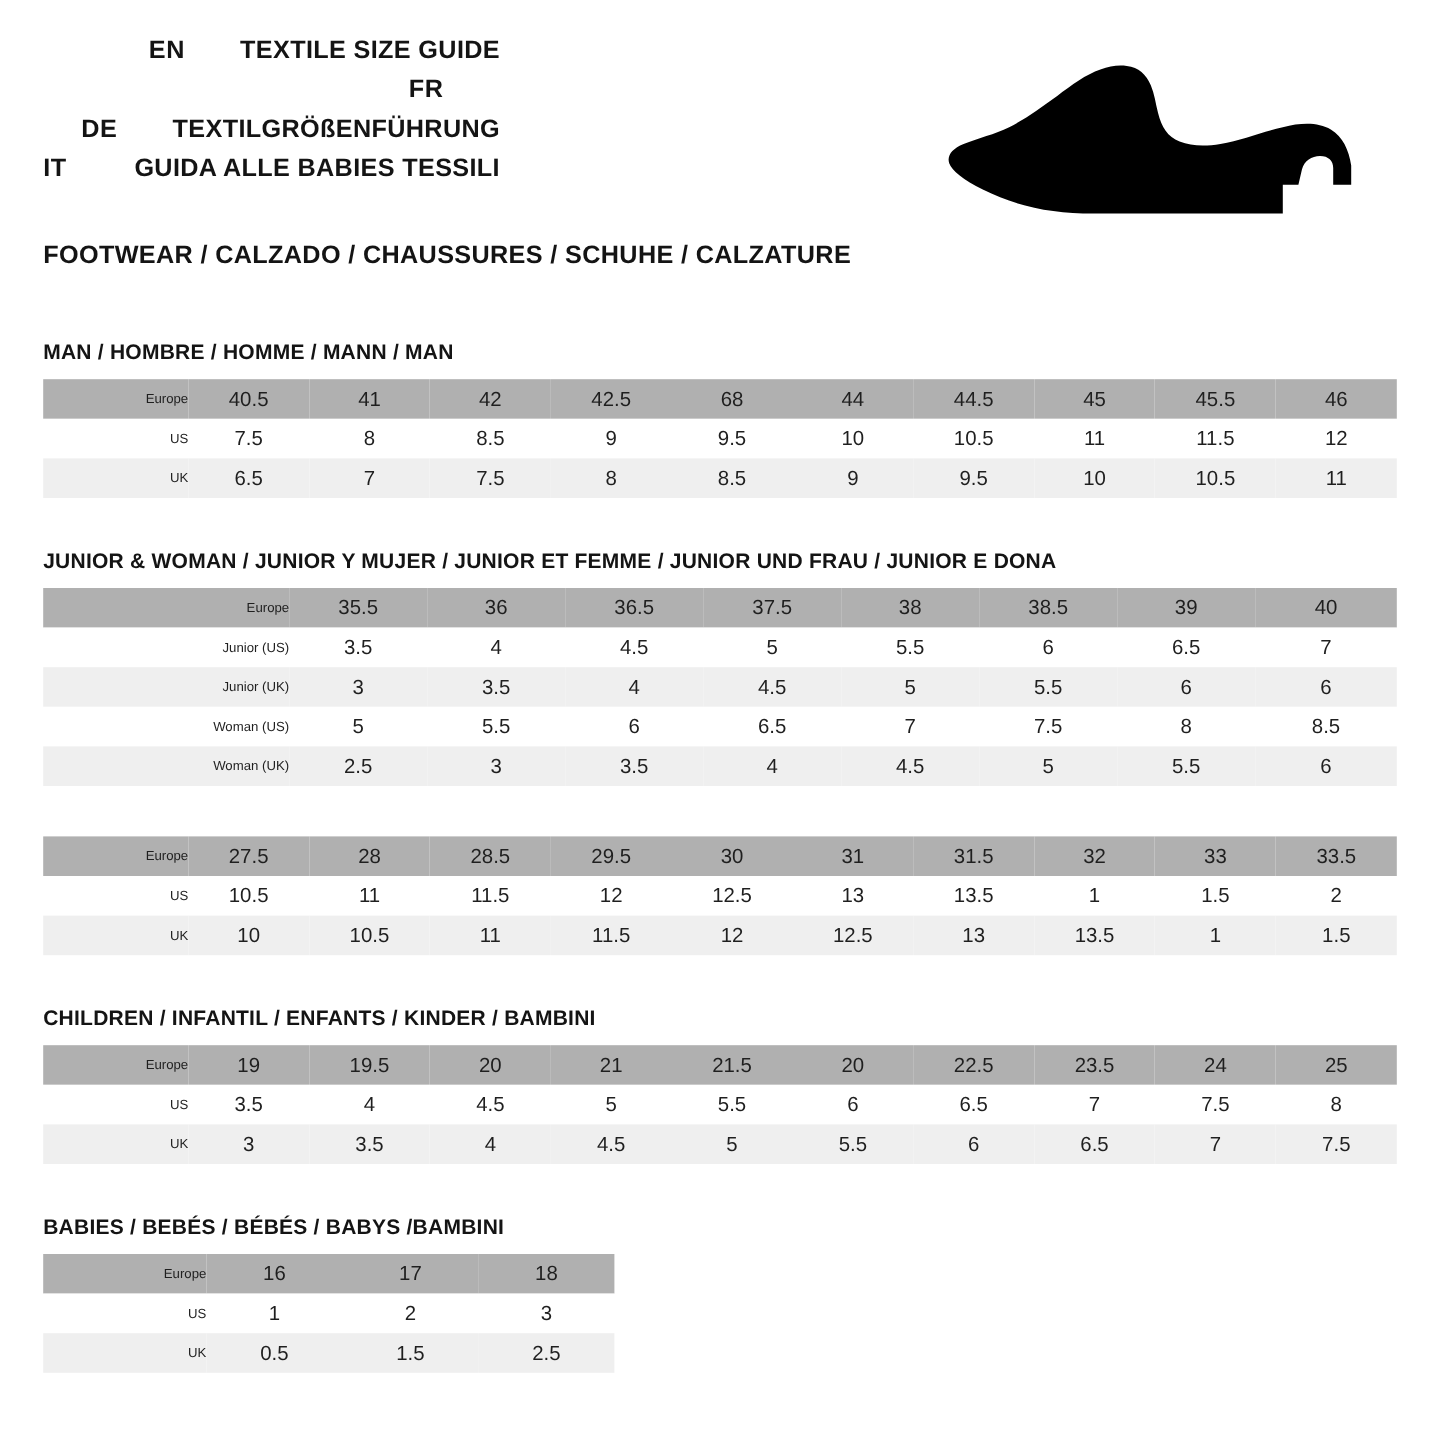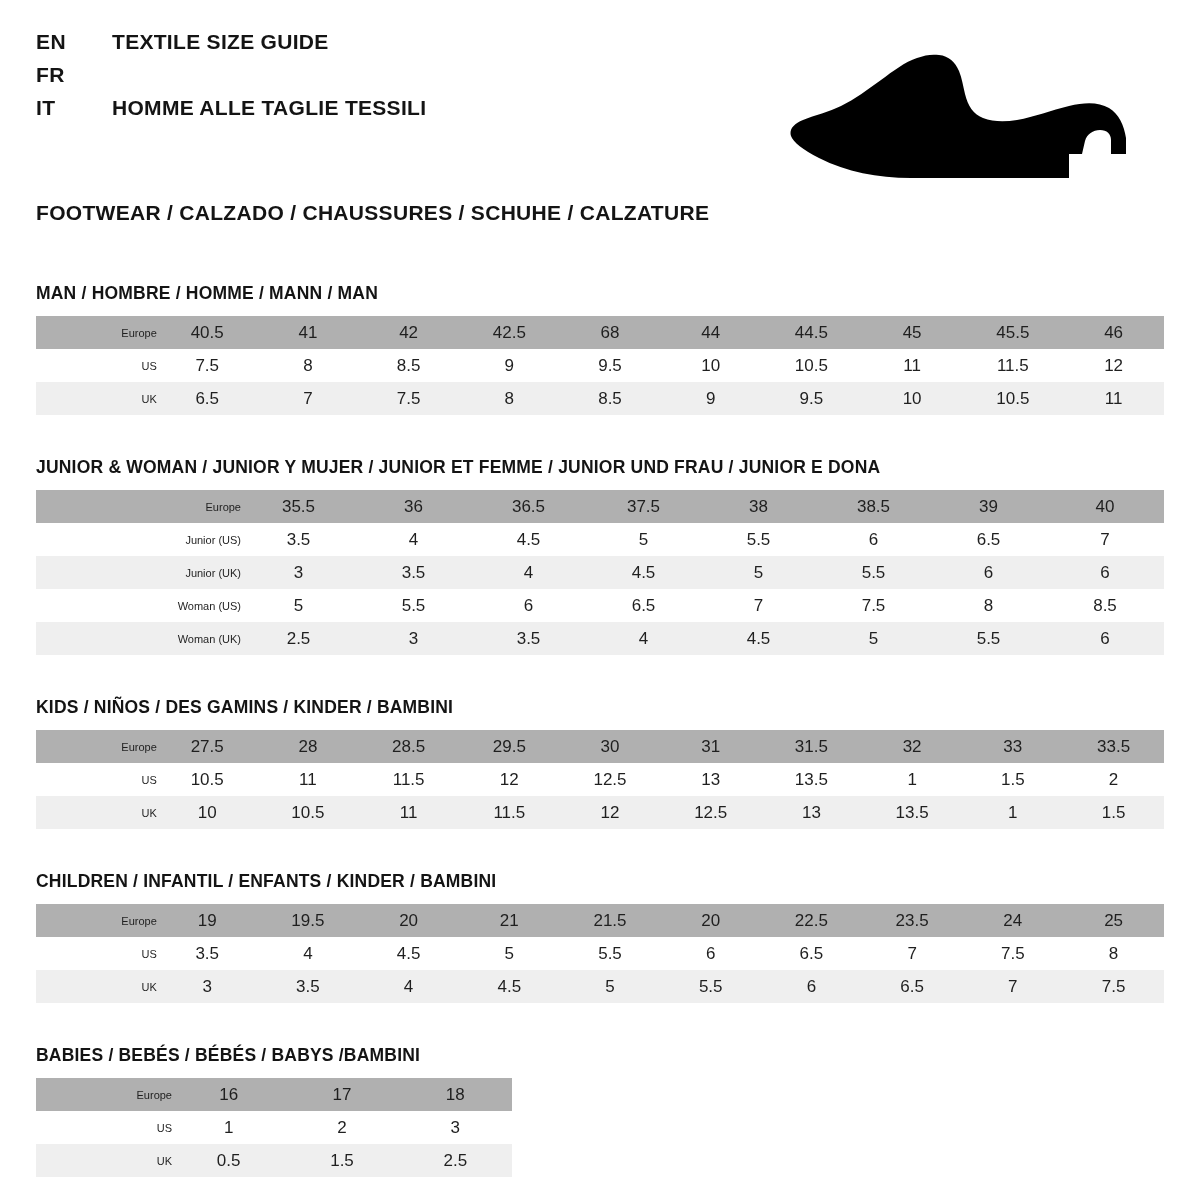--- a/index.html
+++ b/index.html
@@ -25,20 +25,21 @@
     align-items: flex-start;
     justify-content: space-between;
   }
   .lang-list {
     display: block;
   }
   .lang-row {
     display: flex;
     align-items: baseline;
     height: 33px;
+    justify-content: flex-end;
   }
   .lang-code {
     width: 76px;
     font-size: 21px;
     font-weight: bold;
     letter-spacing: .4px;
     color: #141414;
   }
   .lang-text {
     font-size: 21px;
@@ -112,24 +113,28 @@
       <div class="lang-row">
         <div class="lang-code">EN</div>
         <div class="lang-text">TEXTILE SIZE GUIDE</div>
       </div>
 
 
       <div class="lang-row">
         <div class="lang-code">FR</div>
       </div>
 
+      <div class="lang-row">
+        <div class="lang-code">DE</div>
+        <div class="lang-text">TEXTILGRÖßENFÜHRUNG</div>
+      </div>
 
       <div class="lang-row">
         <div class="lang-code">IT</div>
-        <div class="lang-text">HOMME ALLE TAGLIE TESSILI</div>
+        <div class="lang-text">GUIDA ALLE BABIES TESSILI</div>
       </div>
 
     </div>
 
     <div class="shoe-wrap">
       <svg width="340" height="125" viewBox="0 0 340 125">
         <path fill="#000000" d="M122 124 C88 124 58 118 30 104 C14 96 4 88 2 82 C0 76 4 70 14 66
           C26 61 40 58 52 52 C66 45 78 36 92 26 C104 17 116 8 128 4 C136 1 143 0 150 1
           C160 2 166 8 170 17 C173 24 174 32 176 40 C179 52 184 60 194 64
           C204 68 216 68 228 66 C246 63 262 56 280 52 C296 48 310 48 320 54
@@ -269,21 +274,20 @@
         <td>4.5</td>
         <td>5</td>
         <td>5.5</td>
         <td>6</td>
       </tr>
     </tbody>
       </table>
   </div>
 
   <div class="block">
-    <div class="block-title">KIDS / NIÑOS / DES GAMINS / KINDER / BAMBINI</div>
     <table class="size">
       <colgroup>
         <col style="width:120px">
           <col style="width:100px">
           <col style="width:100px">
           <col style="width:100px">
         <col style="width:100px">
           <col style="width:100px">
           <col style="width:100px">
           <col style="width:100px">

